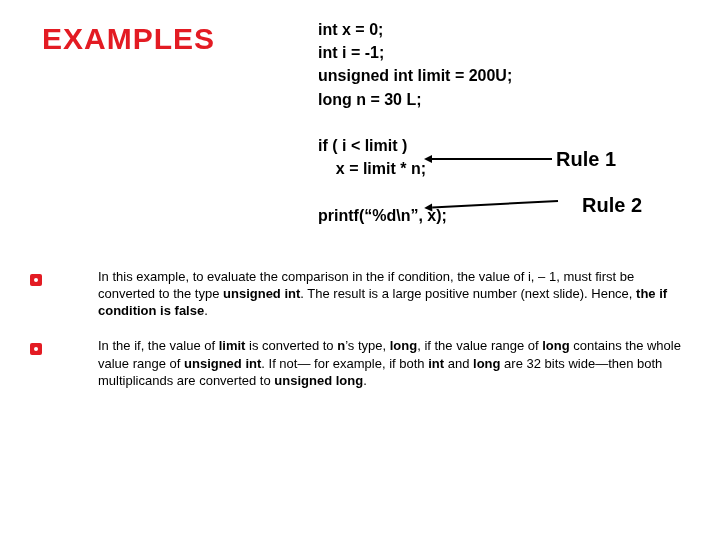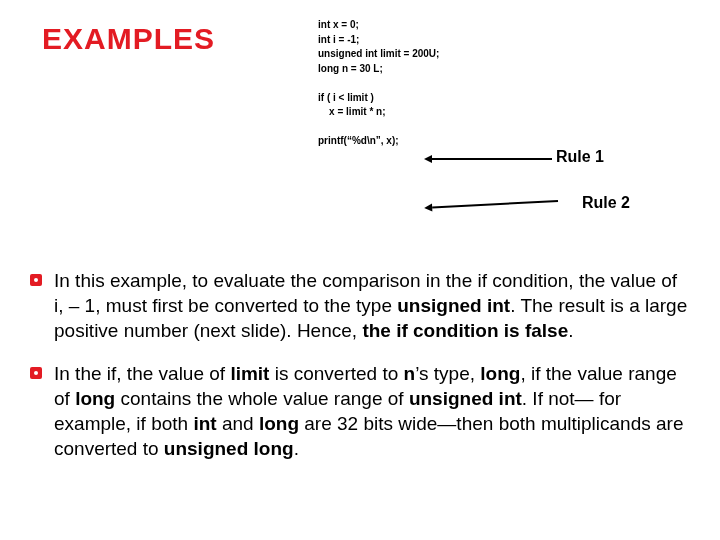--- a/index.html
+++ b/index.html
@@ -27,29 +27,29 @@
     font-weight: 700;
     font-size: 30px;
     letter-spacing: 1px;
     color: #E31B23;
   }
   .code {
     position: absolute;
     left: 318px;
     top: 18px;
     font-family: Arial, Helvetica, sans-serif;
-    font-size: 10px;
+    font-size: 16px;
     line-height: 1.45;
     font-weight: 700;
     white-space: pre;
   }
   .rule-label {
     position: absolute;
     font-family: Arial, Helvetica, sans-serif;
-    font-size: 16px;
+    font-size: 20px;
     font-weight: 700;
   }
   .rule1 { left: 556px; top: 148px; }
   .rule2 { left: 582px; top: 194px; }
 
   .arrow1 {
     position: absolute;
     left: 432px;
     top: 158px;
     width: 120px;
@@ -113,23 +113,24 @@
     border-radius: 2px;
   }
   .bullet .inner {
     position: absolute;
     left: 4px; top: 4px;
     width: 4px; height: 4px;
     background: #ffffff;
     border-radius: 50%;
   }
   .para {
-    font-size: 19px;
+    font-size: 13px;
     line-height: 1.32;
     font-family: Arial, Helvetica, sans-serif;
+    margin-left: 44px;
   }
   .para .b { font-weight: 700; }
 </style>
 </head>
 <body>
 
 <div class="slide">
 
   <div class="title">EXAMPLES</div>
 

